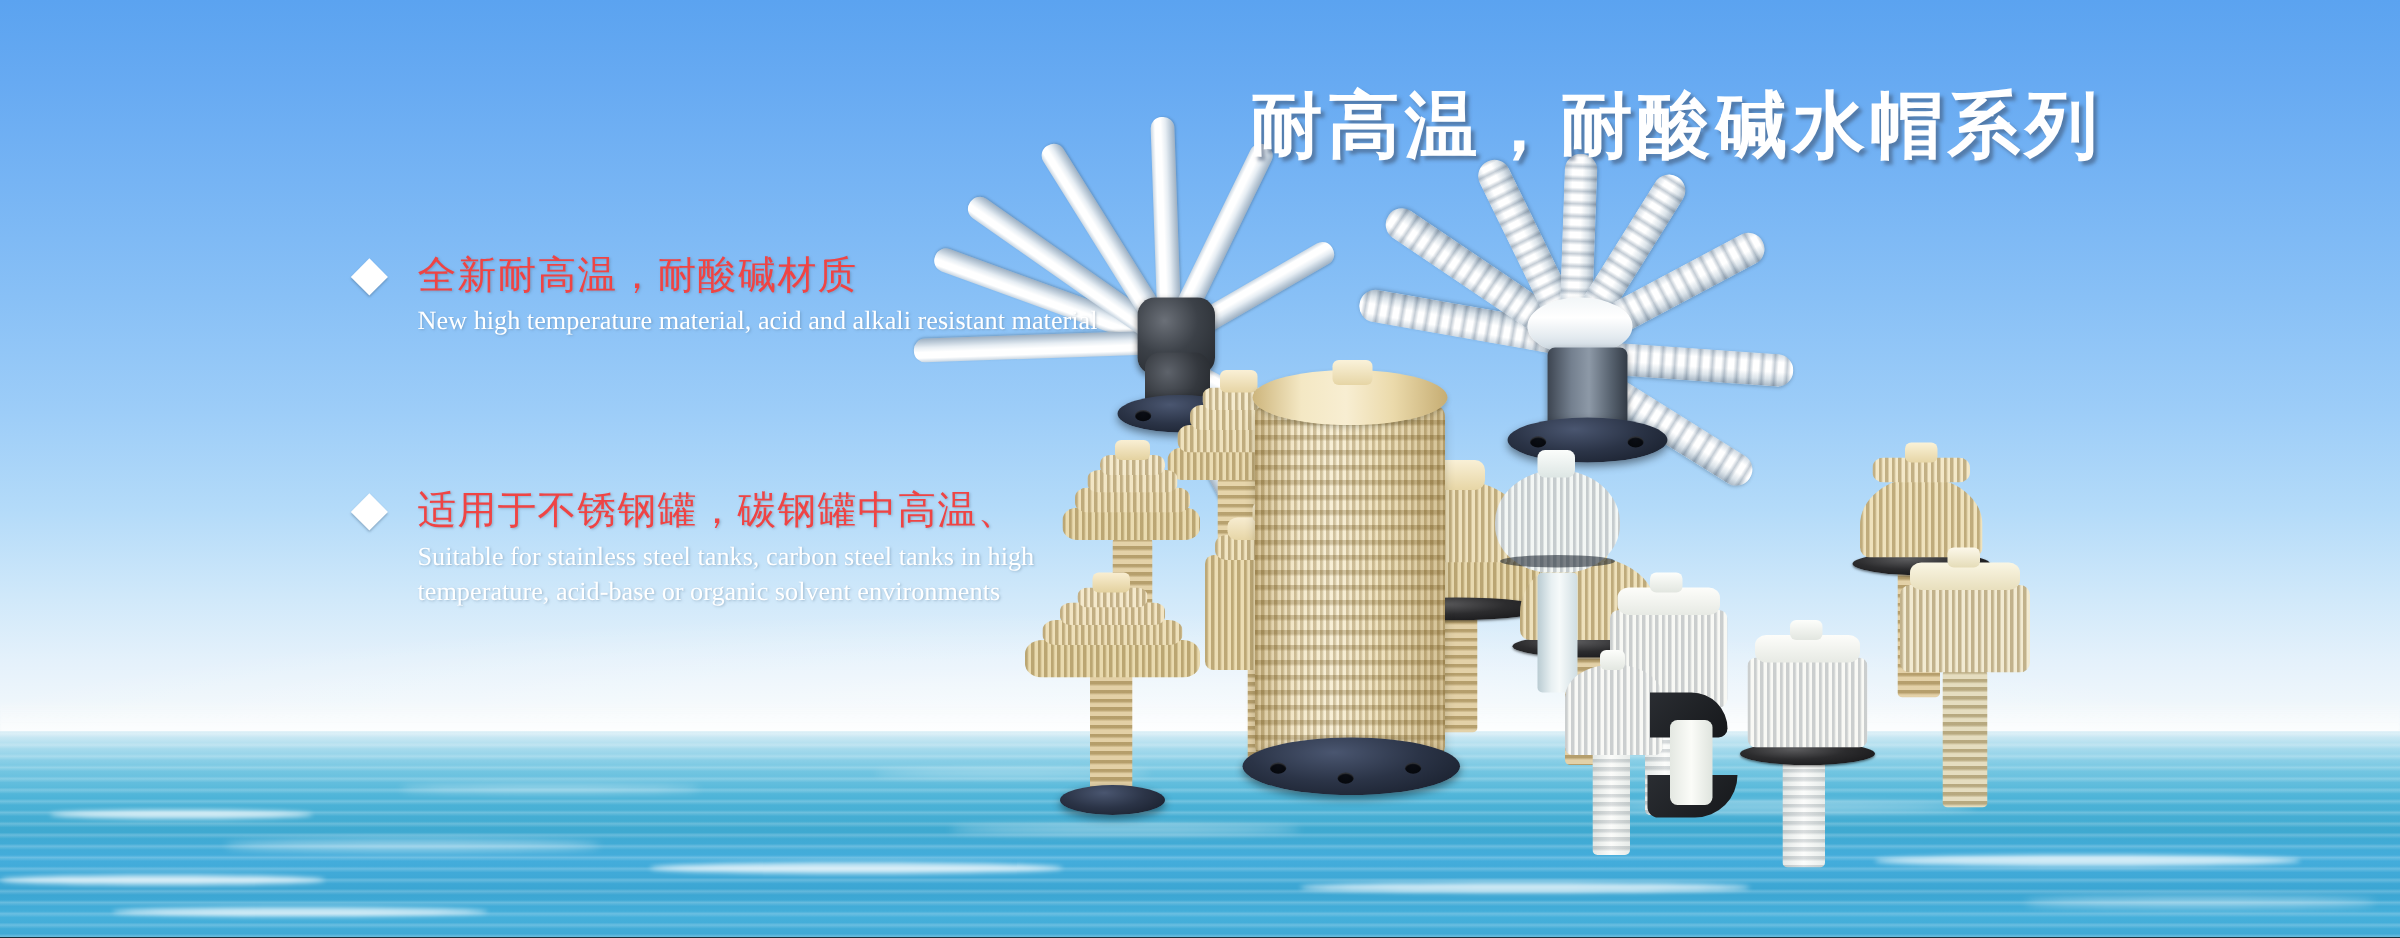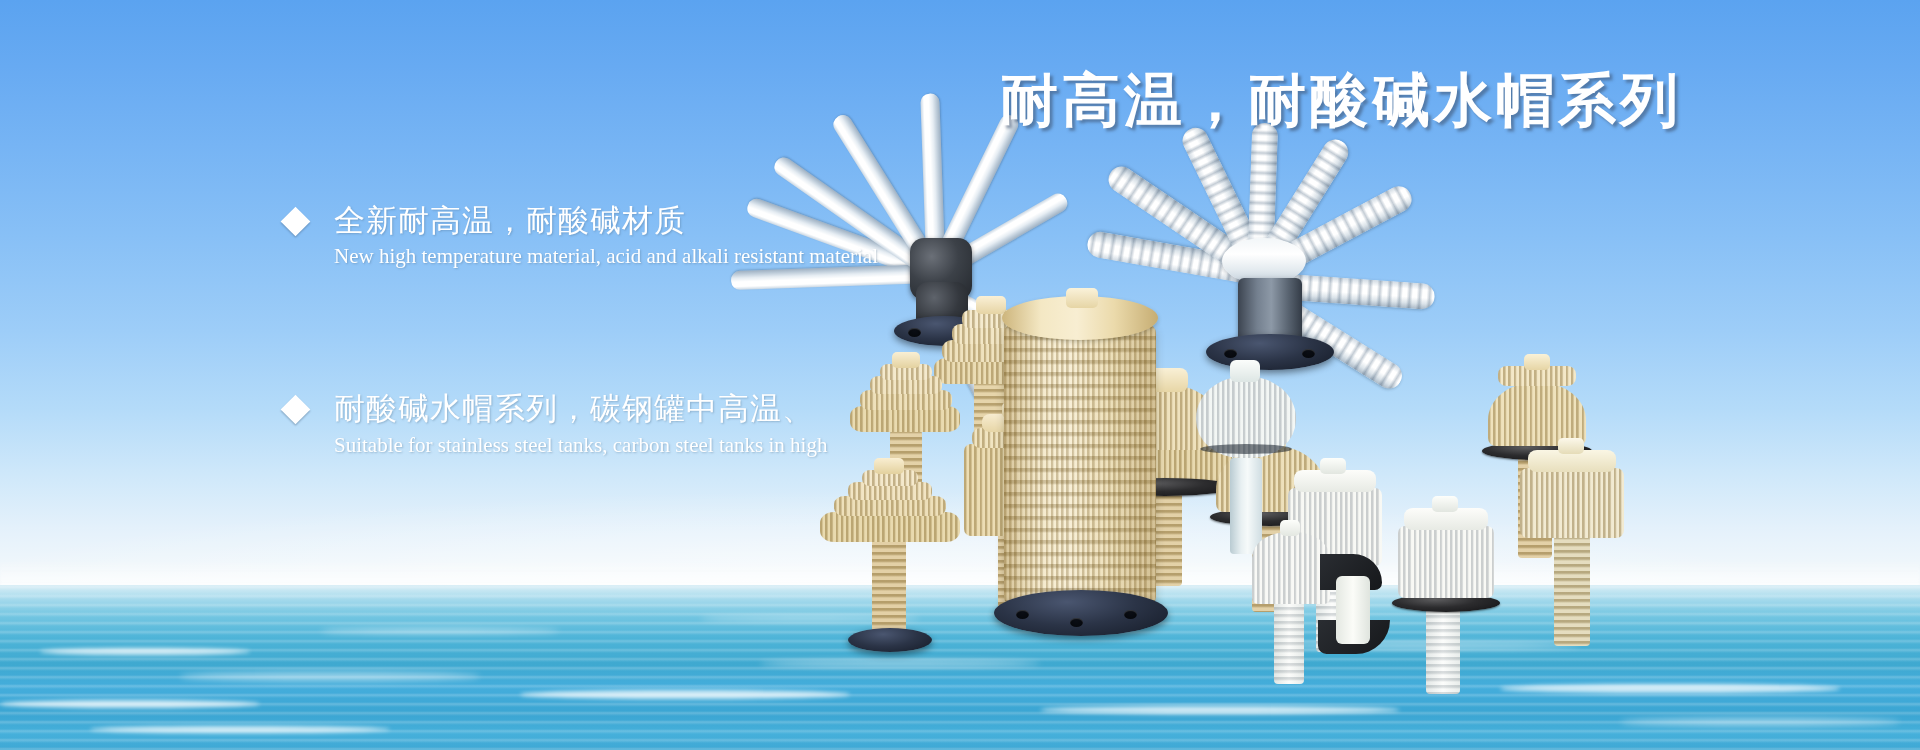--- a/index.html
+++ b/index.html
@@ -93,21 +93,21 @@
     background:#ffffff;
     transform:rotate(45deg);
     margin-top:11px;
     flex:0 0 auto;
     box-shadow:1px 1px 2px rgba(60,90,120,.4);
   }
 
   .b-text{ margin-left:28px; }
 
   .cn{
-    font-size:31px; color:#ffffff; font-weight:500;
+    font-size:31px; color:#ef4444; font-weight:500;
     line-height:1.34;
     letter-spacing:1px;
     white-space:nowrap;
     text-shadow:1px 1px 2px rgba(70,100,130,.35);
     font-family:"DejaVu Sans", sans-serif;
   }
   .en{
     font-family:"Liberation Serif", serif;
     font-size:21px; color:#ffffff;
     line-height:1.22;
@@ -419,19 +419,20 @@
         <div class="cn">全新耐高温，耐酸碱材质</div>
         <div class="en">New high temperature material, acid and alkali resistant material</div>
       </div>
     </div>
   </div>
 
   <div class="bullet-block bullet-2">
     <div class="b-row">
       <div class="diamond"></div>
       <div class="b-text">
-        <div class="cn">耐酸碱水帽系列，碳钢罐中高温、</div>
+        <div class="cn">适用于不锈钢罐，碳钢罐中高温、</div>
         <div class="en">Suitable for stainless steel tanks, carbon steel tanks in high</div>
+        <div class="en">temperature, acid-base or organic solvent environments</div>
       </div>
     </div>
   </div>
 
 </div>
 
 </body></html>

